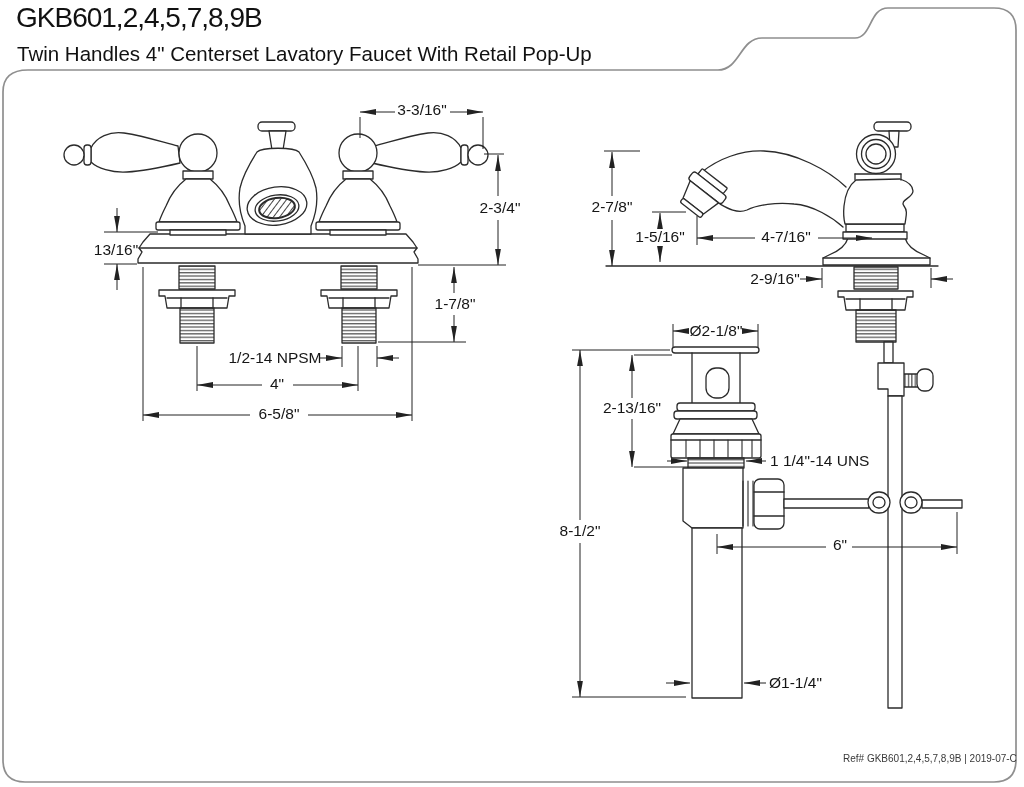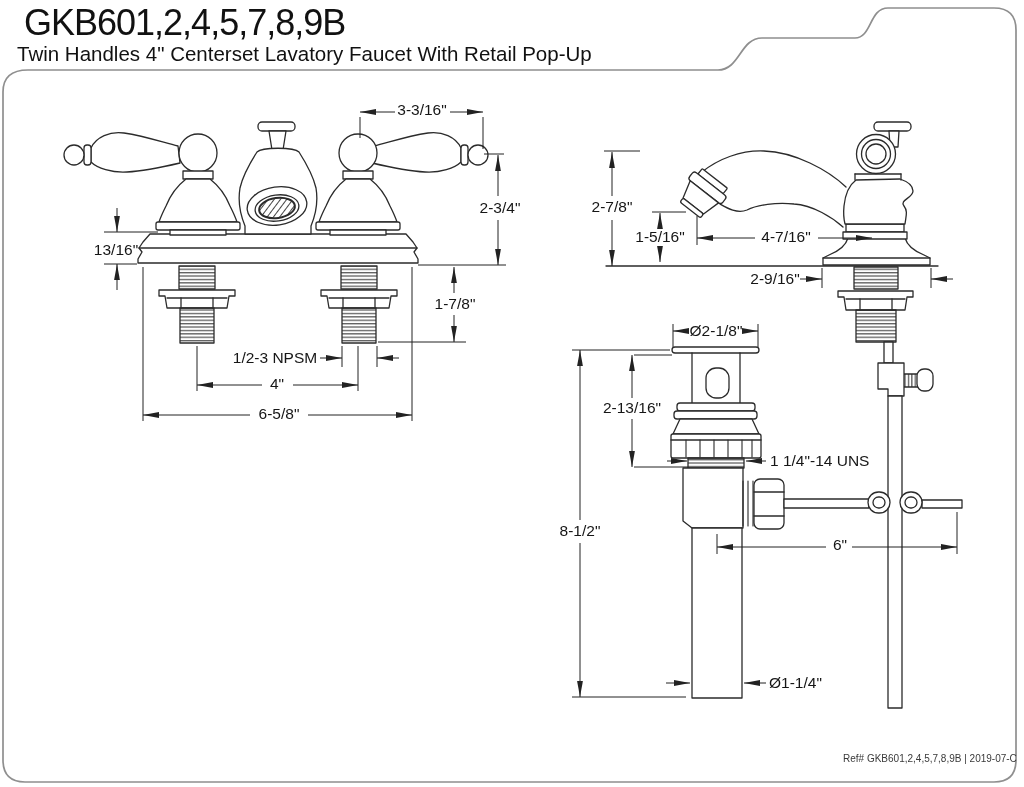--- a/index.html
+++ b/index.html
@@ -1,19 +1,19 @@
 <!DOCTYPE html>
 <html><head>
 <meta charset="utf-8">
 <style>
   html,body{margin:0;padding:0;background:#fff;}
   #sheet{position:relative;width:1024px;height:787px;background:#fff;overflow:hidden;
          font-family:"Liberation Sans","DejaVu Sans",sans-serif;color:#111;}
   #artwork{position:absolute;left:0;top:0;width:1024px;height:787px;}
-  .hdr-title{position:absolute;left:24px;top:2px;font-size:36px;letter-spacing:-1px;color:#111;white-space:nowrap;}
+  .hdr-title{position:absolute;left:16px;top:2px;font-size:28px;letter-spacing:-1px;color:#111;white-space:nowrap;}
   .hdr-sub{position:absolute;left:17px;top:42px;font-size:20.5px;color:#111;white-space:nowrap;}
   .dl{position:absolute;font-size:15.5px;color:#161616;white-space:nowrap;
       transform:translate(-50%,-50%);line-height:1;}
   .dl.la{transform:translate(0,-50%);}
   .ref{position:absolute;left:843px;top:753px;width:163px;text-align:right;font-size:10px;color:#3a3a3a;white-space:nowrap;}
 </style>
 </head>
 <body>
 
 <div id="sheet">
@@ -245,21 +245,21 @@
     </g>
   </svg>
 
   <div class="hdr-title">GKB601,2,4,5,7,8,9B</div>
   <div class="hdr-sub">Twin Handles 4" Centerset Lavatory Faucet With Retail Pop-Up</div>
 
   <span class="dl" style="left:422px;top:110px">3-3/16"</span>
   <span class="dl" style="left:500px;top:208px">2-3/4"</span>
   <span class="dl" style="left:116px;top:250px">13/16"</span>
   <span class="dl" style="left:455px;top:304px">1-7/8"</span>
-  <span class="dl" style="left:275px;top:358px">1/2-3 NPSM</span>
+  <span class="dl" style="left:275px;top:358px">1/2-14 NPSM</span>
   <span class="dl" style="left:277px;top:384px">4"</span>
   <span class="dl" style="left:279px;top:414px">6-5/8"</span>
 
   <span class="dl" style="left:612px;top:207px">2-7/8"</span>
   <span class="dl" style="left:660px;top:237px">1-5/16"</span>
   <span class="dl" style="left:786px;top:237px">4-7/16"</span>
   <span class="dl" style="left:775px;top:279px">2-9/16"</span>
 
   <span class="dl" style="left:716px;top:331px">Ø2-1/8"</span>
   <span class="dl" style="left:632px;top:408px">2-13/16"</span>

